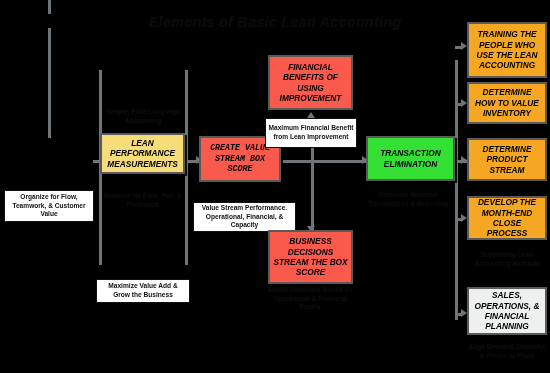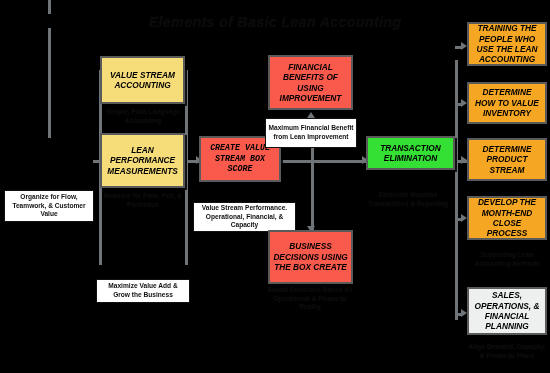--- a/index.html
+++ b/index.html
@@ -136,28 +136,25 @@
   <div class="ln lnh" style="left:455px;top:218px;width:8px;"></div>
   <div class="arrow ar-right" style="left:461px;top:214px;"></div>
 
   <div class="ln lnh" style="left:455px;top:313px;width:8px;"></div>
   <div class="arrow ar-right" style="left:461px;top:309px;"></div>
 
   <div class="cap" style="left:4px;top:190px;width:90px;height:32px;">
     <span>Organize for Flow, Teamwork, &amp; Customer Value</span>
   </div>
 
-  <div class="node yellow" style="left:100px;top:56px;width:85px;height:48px;">
-    <span>VALUE STREAM ACCOUNTING</span>
-  </div>
   <div class="capdark" style="left:96px;top:107px;width:94px;height:20px;">
     <span>Simple, Plain Language Accounting</span>
   </div>
 
-  <div class="node yellow" style="left:100px;top:133px;width:85px;height:55px;">
+  <div class="node yellow" style="left:100px;top:133px;width:85px;height:41px;">
     <span>LEAN PERFORMANCE MEASUREMENTS</span>
   </div>
   <div class="capdark" style="left:96px;top:191px;width:94px;height:20px;">
     <span>Measure for Flow, Pull, &amp; Perfection</span>
   </div>
 
   <div class="cap" style="left:96px;top:279px;width:94px;height:24px;">
     <span>Maximize Value Add &amp; Grow the Business</span>
   </div>
 
@@ -169,34 +166,34 @@
   </div>
 
   <div class="node red" style="left:268px;top:55px;width:85px;height:55px;">
     <span>FINANCIAL BENEFITS OF USING IMPROVEMENT</span>
   </div>
   <div class="cap" style="left:265px;top:118px;width:92px;height:30px;">
     <span>Maximum Financial Benefit from Lean Improvement</span>
   </div>
 
   <div class="node red" style="left:268px;top:230px;width:85px;height:54px;">
-    <span>BUSINESS DECISIONS USING THE BOX CREATE</span>
+    <span>BUSINESS DECISIONS STREAM THE BOX SCORE</span>
   </div>
   <div class="capdark" style="left:262px;top:286px;width:96px;height:26px;">
     <span>Sound Decisions Based on Operational &amp; Financial Reality</span>
   </div>
 
-  <div class="node green" style="left:366px;top:136px;width:89px;height:34px;">
+  <div class="node green" style="left:366px;top:136px;width:89px;height:45px;">
     <span>TRANSACTION ELIMINATION</span>
   </div>
   <div class="capdark" style="left:360px;top:189px;width:96px;height:22px;">
     <span>Eliminate Wasteful Transactions &amp; Reporting</span>
   </div>
 
-  <div class="node orange" style="left:467px;top:22px;width:80px;height:44px;">
+  <div class="node orange" style="left:467px;top:22px;width:80px;height:56px;">
     <span>TRAINING THE PEOPLE WHO USE THE LEAN ACCOUNTING</span>
   </div>
 
   <div class="node orange" style="left:467px;top:82px;width:80px;height:42px;text-align:center;">
     <span>DETERMINE HOW TO VALUE INVENTORY</span>
   </div>
 
   <div class="node orange" style="left:467px;top:138px;width:80px;height:43px;">
     <span>DETERMINE PRODUCT STREAM</span>
   </div>

